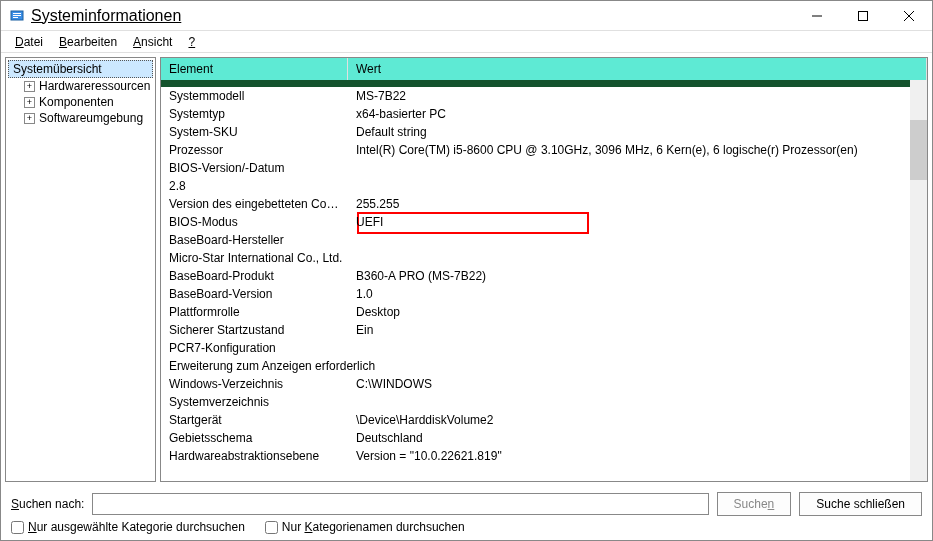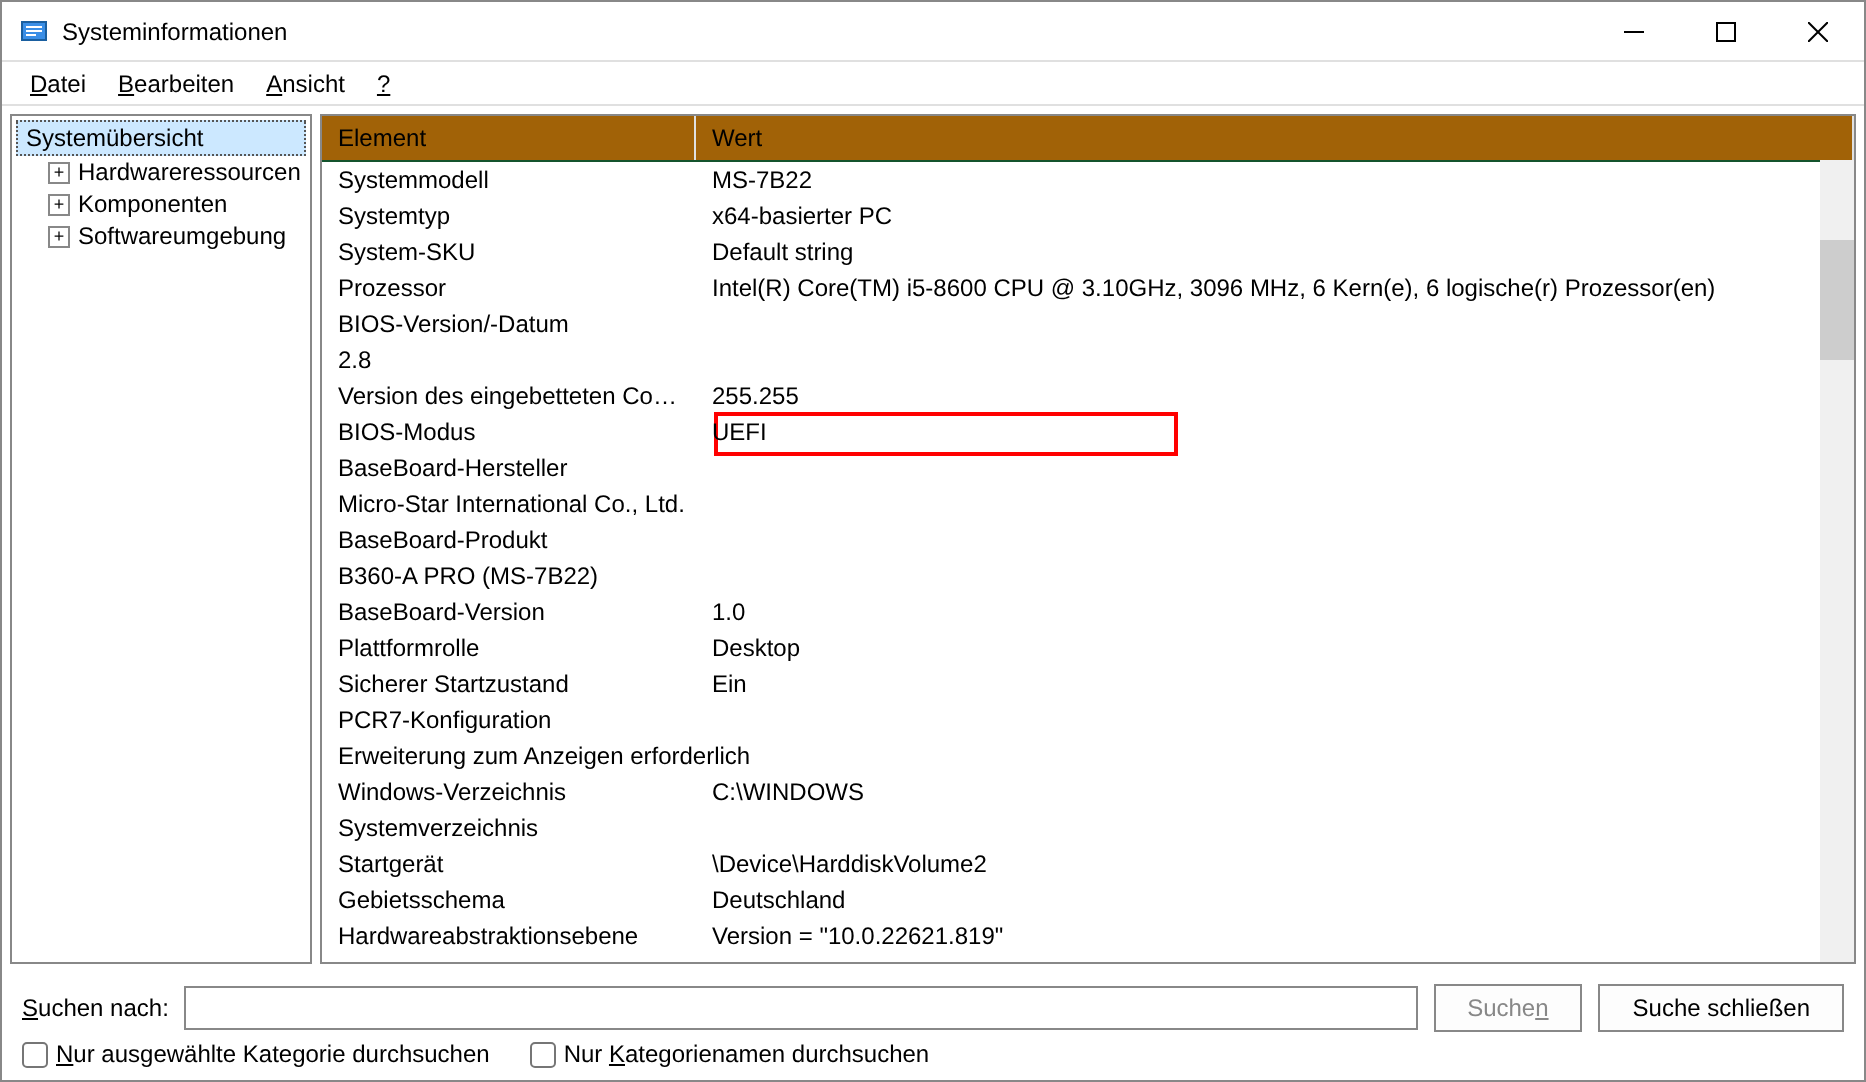--- a/index.html
+++ b/index.html
@@ -1,32 +1,32 @@
 <!DOCTYPE html>
 <html><head>
 <meta charset="utf-8">
 <style>
   * { box-sizing: border-box; margin: 0; padding: 0; }
   body { font-family: "Segoe UI", Tahoma, sans-serif; font-size: 12px; background: #fff; color: #000; }
   .window { width: 933px; height: 541px; border: 1px solid #888; background: #fff; display: flex; flex-direction: column; overflow: hidden; }
   .titlebar { height: 30px; display: flex; align-items: center; padding: 0 0 0 8px; border-bottom: 1px solid #e0e0e0; }
   .titlebar .icon { width: 16px; height: 16px; margin-right: 6px; display: inline-block; }
-  .titlebar .title { flex: 1; font-size: 12px; }
+  .titlebar .title { flex: 1; font-size: 16px; text-decoration: underline; }
   .titlebar .controls { display: flex; }
   .titlebar .controls div { width: 46px; height: 30px; display: flex; align-items: center; justify-content: center; cursor: pointer; }
   .menubar { height: 22px; display: flex; align-items: center; padding: 0 6px; border-bottom: 1px solid #e0e0e0; }
   .menubar .menu-item { padding: 2px 8px; cursor: pointer; }
   .menubar .menu-item span.ul { text-decoration: underline; }
   .content { flex: 1; display: flex; padding: 4px; gap: 4px; min-height: 0; }
   .tree-panel { width: 151px; border: 1px solid #888; overflow: auto; padding: 2px 0; }
   .tree-root { padding: 1px 4px; background: #cce8ff; border: 1px dotted #555; margin: 0 2px; }
   .tree-item { display: flex; align-items: center; padding: 1px 4px 1px 18px; cursor: pointer; }
   .exp { width: 11px; height: 11px; border: 1px solid #888; margin-right: 4px; display: inline-flex; align-items: center; justify-content: center; font-size: 9px; line-height: 1; }
   .list-panel { flex: 1; border: 1px solid #888; overflow: auto; position: relative; }
-  .list-header { display: flex; position: sticky; top: 0; background: #a16207; border-bottom: 1px solid #14532d; }
+  .list-header { display: flex; position: sticky; top: 0; background: #5eead4; border-bottom: 7px solid #14532d; }
   .list-header div { padding: 4px 8px; border-right: 1px solid #e0e0e0; }
   .col-el { width: 187px; }
   .col-wert { flex: 1; }
   .list-body { }
   .row { display: flex; }
   .row .cell-el { width: 187px; padding: 2px 8px; white-space: nowrap; overflow: hidden; text-overflow: ellipsis; }
   .row .cell-wert { flex: 1; padding: 2px 8px; white-space: nowrap; overflow: hidden; }
   .row.highlight .cell-el, .row.highlight .cell-wert { position: relative; }
   .row.highlight::before { content: ''; position: absolute; border: 2.5px solid red; left: 196px; width: 228px; height: 18px; pointer-events: none; margin-top: -1px; }
   .list-panel { position: relative; }
@@ -134,21 +134,21 @@
             <div class="cell-wert">255.255</div>
           </div>
           <div class="row highlight" style="position: relative;">
             <div class="cell-el">BIOS-Modus</div>
             <div class="cell-wert">UEFI</div>
           </div>
           <div class="row" style="position: relative; flex-direction: column;">
             <div class="cell-el">BaseBoard-Hersteller</div>
             <div class="cell-wert">Micro-Star International Co., Ltd.</div>
           </div>
-          <div class="row" style="position: relative; flex-direction: column;">
+          <div class="row" style="position: relative;">
             <div class="cell-el">BaseBoard-Produkt</div>
             <div class="cell-wert">B360-A PRO (MS-7B22)</div>
           </div>
           <div class="row" style="position: relative;">
             <div class="cell-el">BaseBoard-Version</div>
             <div class="cell-wert">1.0</div>
           </div>
           <div class="row" style="position: relative;">
             <div class="cell-el">Plattformrolle</div>
             <div class="cell-wert">Desktop</div>

